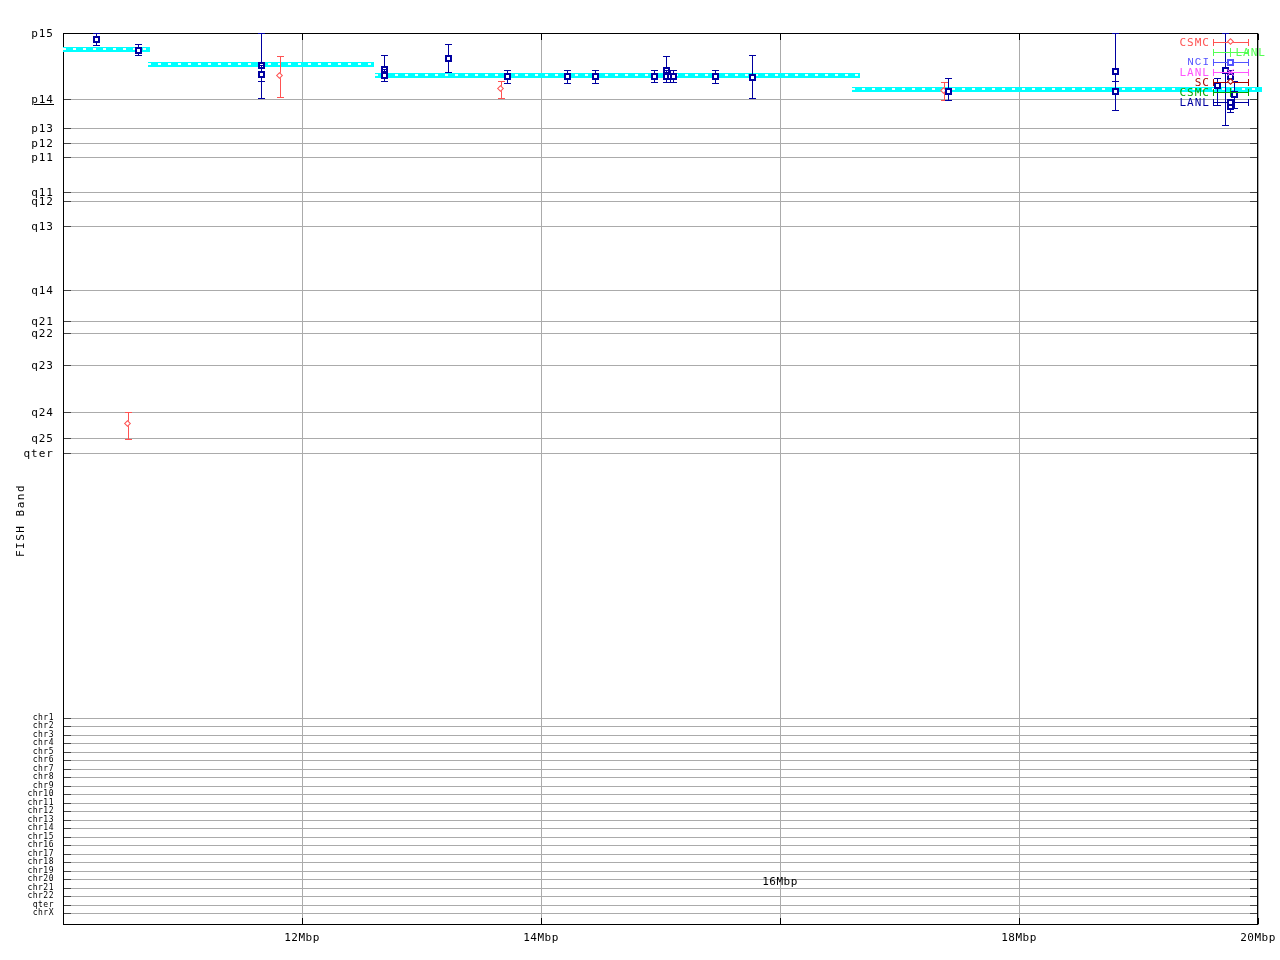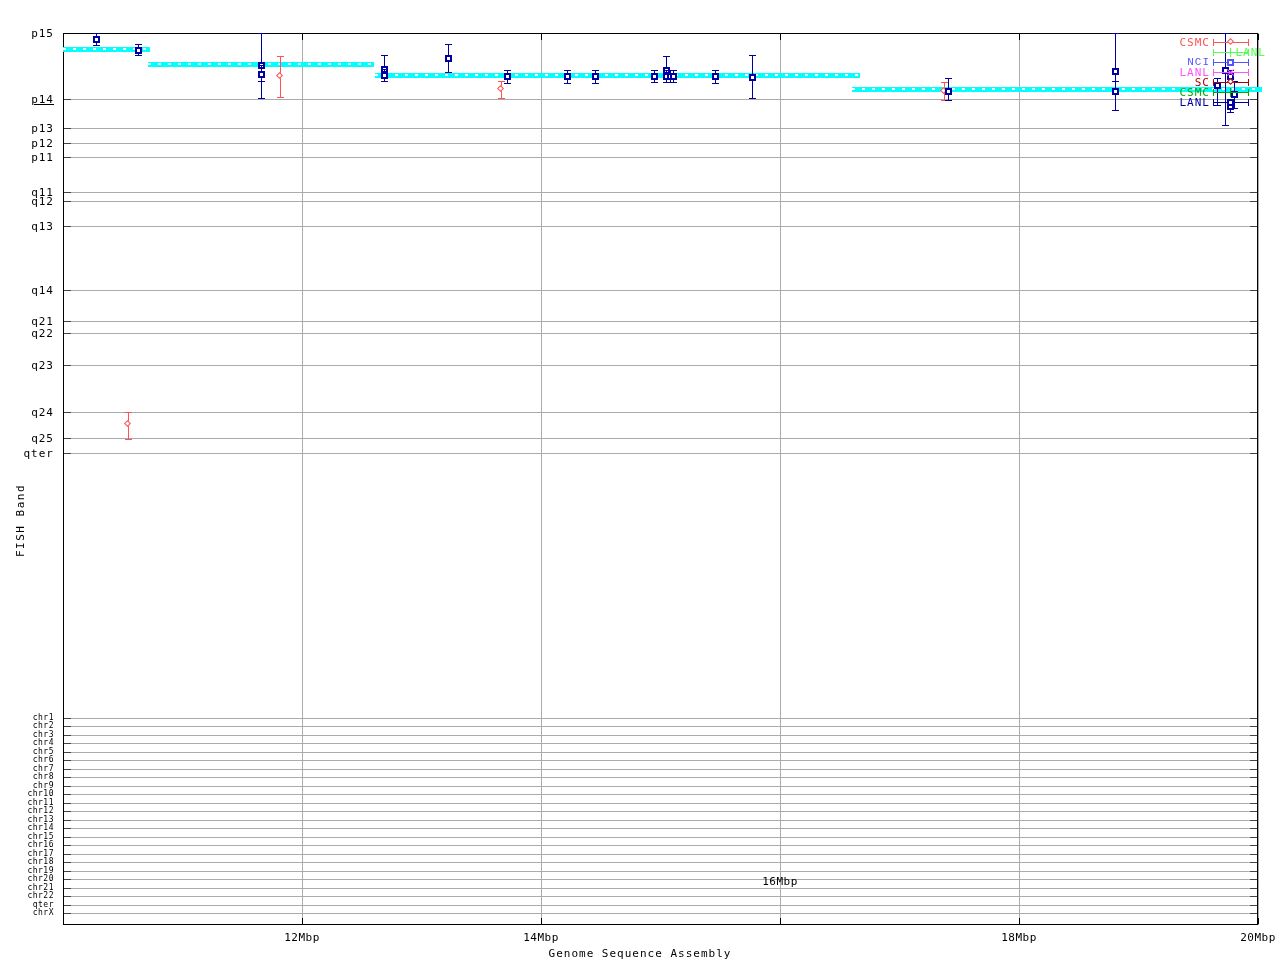--- a/index.html
+++ b/index.html
@@ -30,21 +30,20 @@
   .mk-cross::before{content:"";position:absolute;left:0;top:4px;width:9px;height:1px;background:currentColor;}
   .mk-cross::after{content:"";position:absolute;left:4px;top:0;width:1px;height:9px;background:currentColor;}
   .mk-x{transform:rotate(45deg);}
   .legend-label{position:absolute;font-size:11px;letter-spacing:1px;text-align:right;width:110px;line-height:11px;}
   #plot-border{position:absolute;border:1px solid #000;box-sizing:border-box;background:transparent;}
 </style>
 </head>
 <body>
 
 <div id="chart">
-  <div class="abs" id="xlabel">Genome Sequence Assembly</div>
   <div class="abs" id="ylabel">FISH Band</div>
   <div id="plot-layer" class="abs" style="left:0;top:0;width:1280px;height:960px;">
       <div class="gridline-h" style="left: 63px; width: 1195px; top: 33px; background: rgb(171, 171, 171);"></div>
       <div class="tickmark" style="left: 63px; width: 8px; height: 1px; top: 33px; background: rgb(68, 68, 68);"></div>
       <div class="tickmark" style="left: 1250px; width: 8px; height: 1px; top: 33px; background: rgb(68, 68, 68);"></div>
       <div class="band-label" style="left: 2px; top: 28px;">p15</div>
       <div class="gridline-h" style="left: 63px; width: 1195px; top: 99px; background: rgb(171, 171, 171);"></div>
       <div class="tickmark" style="left: 63px; width: 8px; height: 1px; top: 99px; background: rgb(68, 68, 68);"></div>
       <div class="tickmark" style="left: 1250px; width: 8px; height: 1px; top: 99px; background: rgb(68, 68, 68);"></div>
       <div class="band-label" style="left: 2px; top: 94px; text-decoration: underline;">p14</div>

